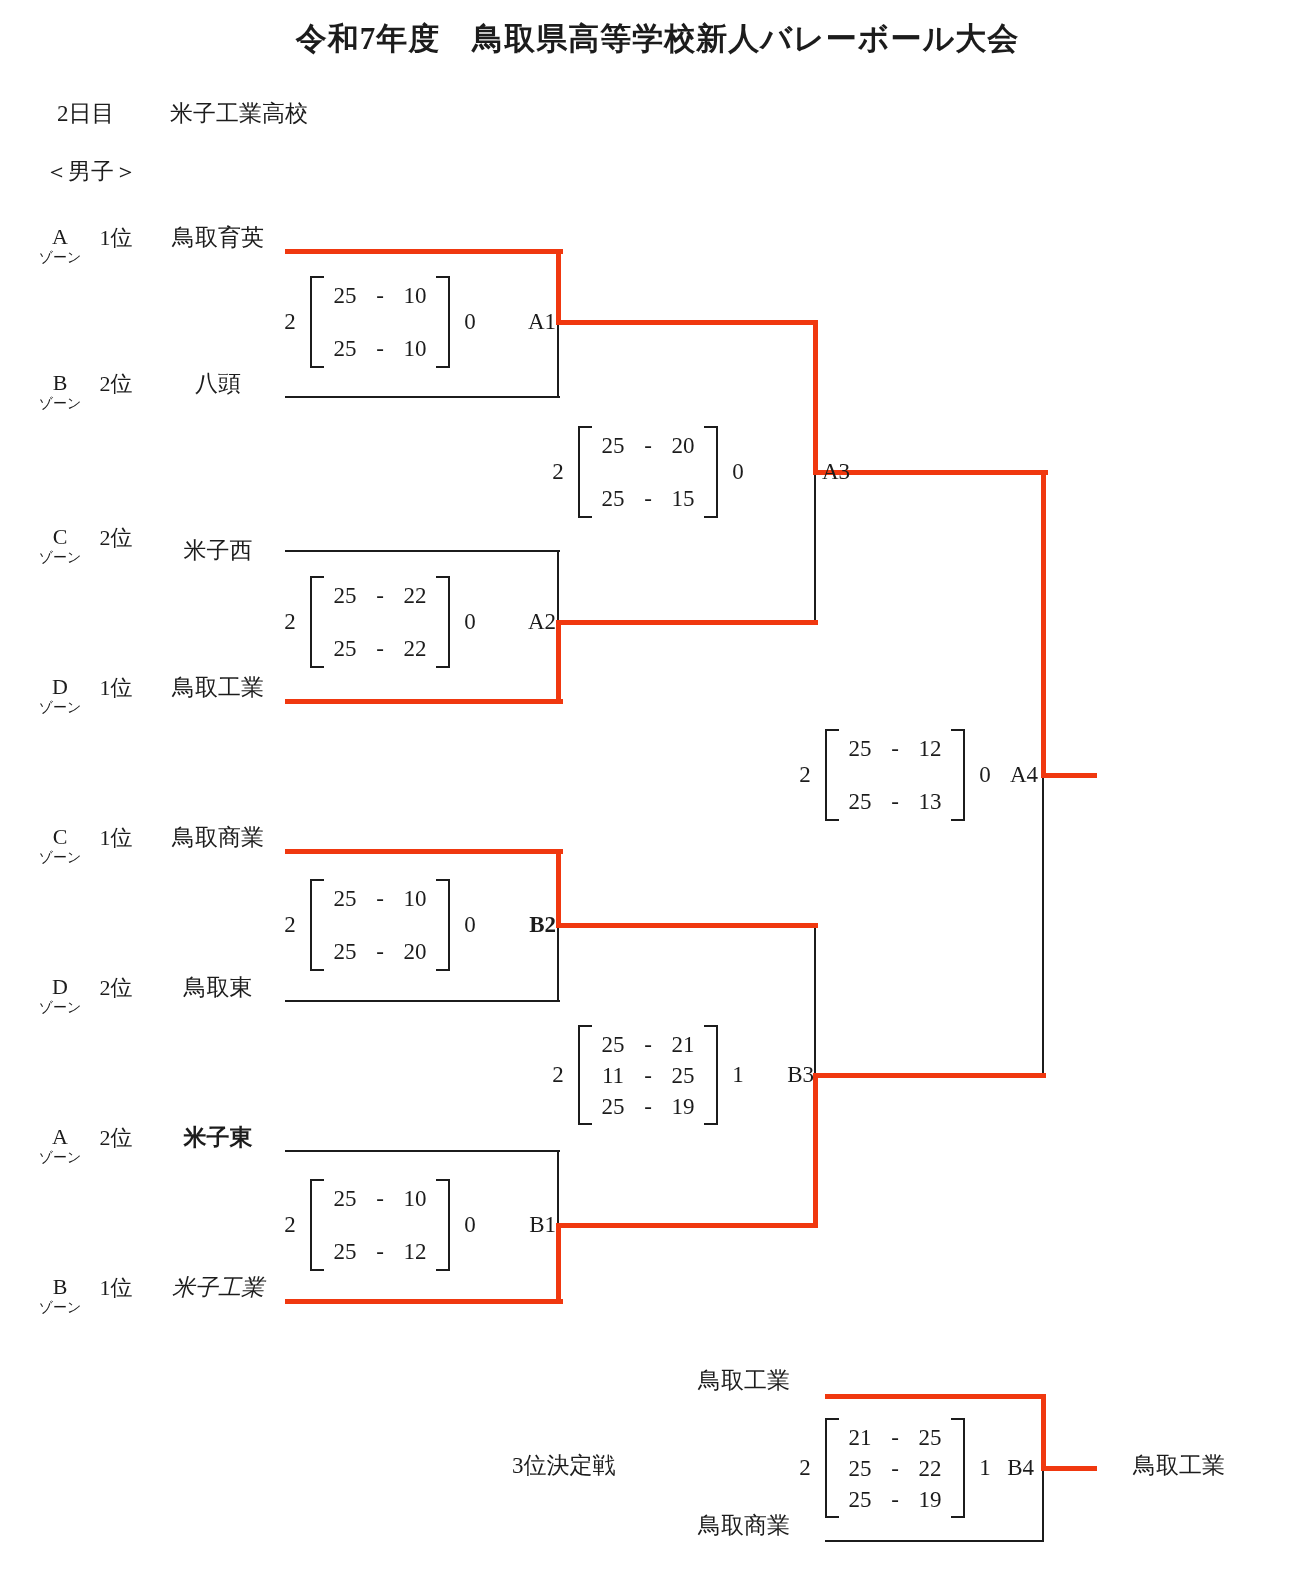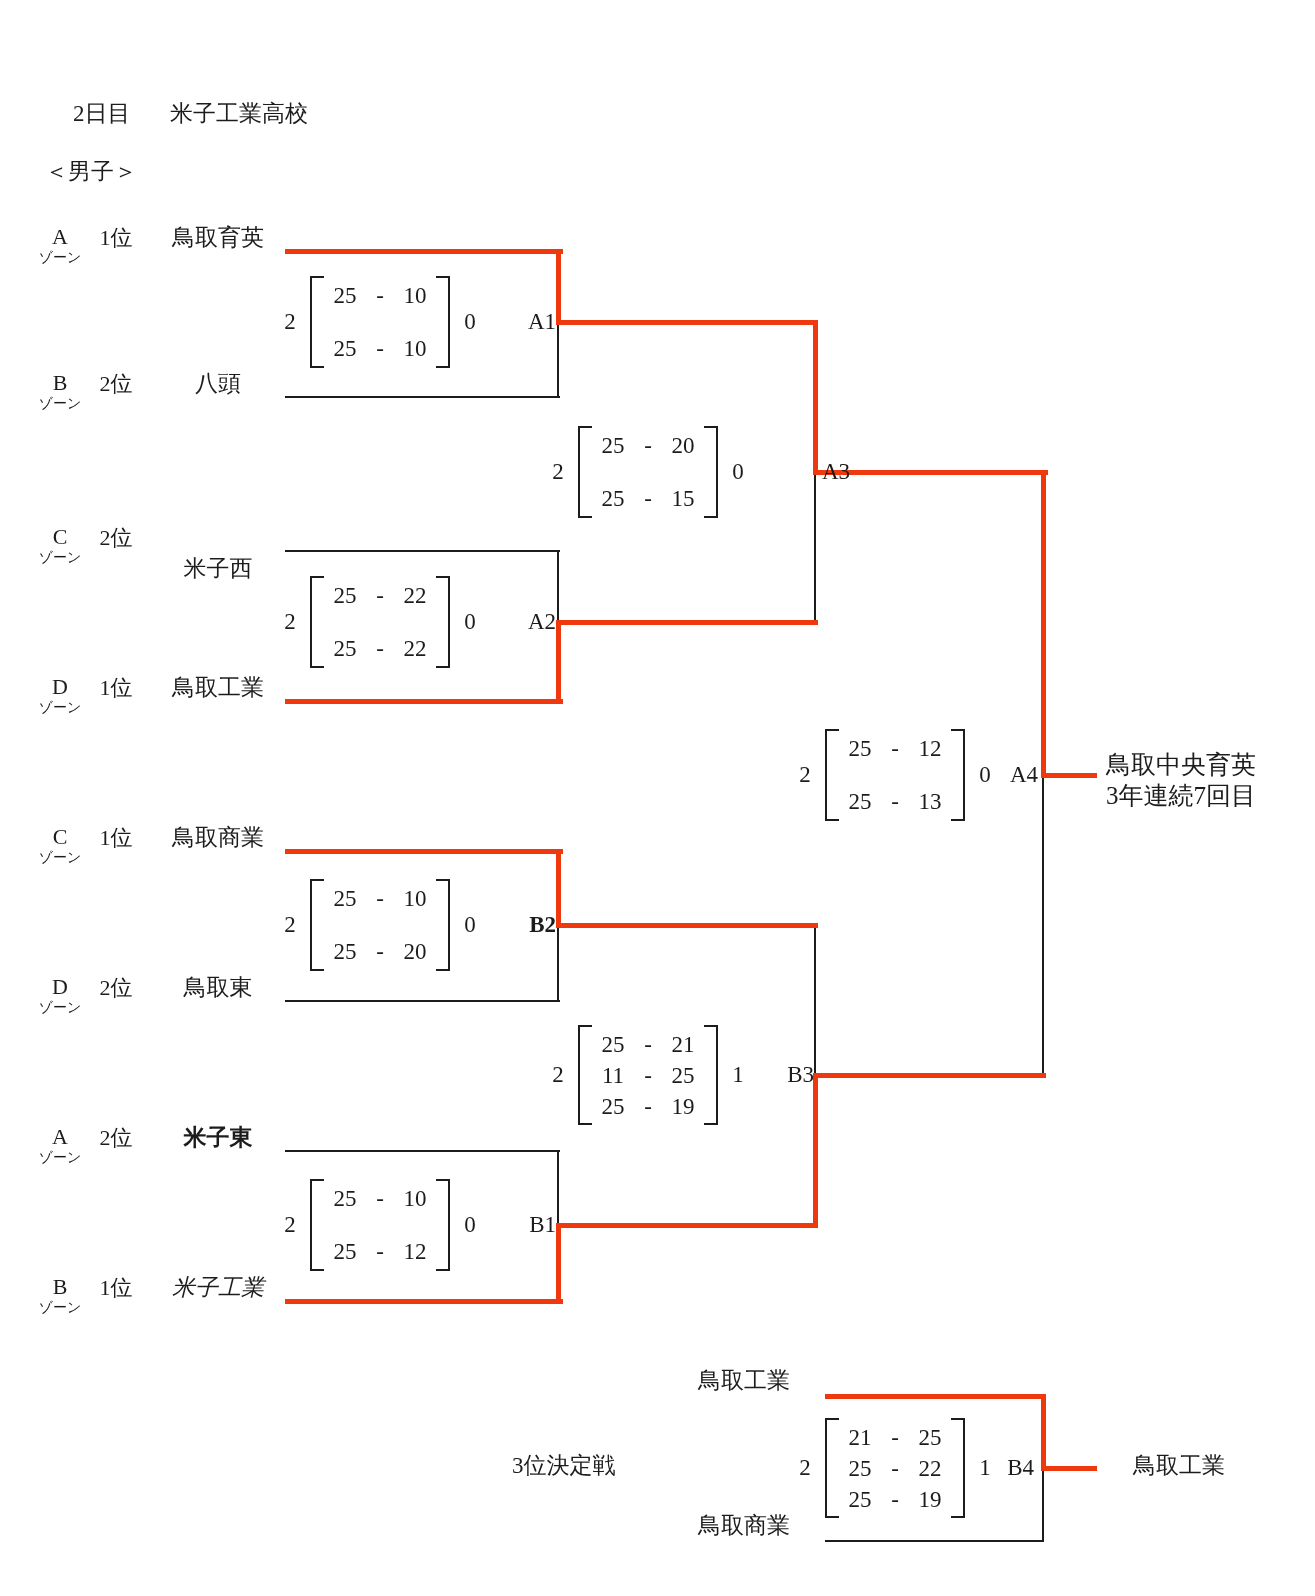--- a/index.html
+++ b/index.html
@@ -29,21 +29,22 @@
   .mlabel{position:absolute;width:36px;height:28px;font-size:23px;text-align:right;line-height:28px;}
   .champ{position:absolute;left:1106px;top:749px;font-size:25px;line-height:31px;}
   .tpname{position:absolute;width:130px;height:28px;font-size:23px;display:flex;align-items:flex-end;justify-content:flex-end;}
   .tplabel{position:absolute;font-size:23px;line-height:28px;}
 </style>
 </head>
 <body>
 
 <div class="canvas">
 
-  <div class="meta" style="left:57px;top:98px;margin-left:16px;">2日目</div>
+  <div class="ttl">令和7年度　鳥取県高等学校新人バレーボール大会</div>
+  <div class="meta" style="left:57px;top:98px;">2日目</div>
   <div class="meta" style="left:170px;top:98px;text-align:center;">米子工業高校</div>
   <div class="meta" style="left:45px;top:156px;">＜男子＞</div>
 
   <div class="ln blk" style="left:285px;top:396px;width:275px;height:2px;"></div>
   <div class="ln blk" style="left:557px;top:321px;width:2px;height:77px;"></div>
   <div class="ln blk" style="left:285px;top:550px;width:275px;height:2px;"></div>
   <div class="ln blk" style="left:557px;top:550px;width:2px;height:73px;"></div>
   <div class="ln blk" style="left:814px;top:471px;width:2px;height:152px;"></div>
   <div class="ln blk" style="left:285px;top:1000px;width:275px;height:2px;"></div>
   <div class="ln blk" style="left:557px;top:924px;width:2px;height:78px;"></div>
@@ -88,21 +89,21 @@
     <span class="zsuffix">ゾーン</span>
   </div>
   <div class="rank" style="top:369px;">2位</div>
   <div class="tname" style="top:369px;">八頭</div>
 
   <div class="zone" style="top:525px;">
     <span class="zletter">C</span>
     <span class="zsuffix">ゾーン</span>
   </div>
   <div class="rank" style="top:523px;">2位</div>
-  <div class="tname" style="top:554px;">米子西</div>
+  <div class="tname" style="top:536px;">米子西</div>
 
   <div class="zone" style="top:675px;">
     <span class="zletter">D</span>
     <span class="zsuffix">ゾーン</span>
   </div>
   <div class="rank" style="top:673px;">1位</div>
   <div class="tname" style="top:673px;">鳥取工業</div>
 
   <div class="zone" style="top:825px;">
     <span class="zletter">C</span>
@@ -256,24 +257,20 @@
       <div class="srow">
           <span class="sv">25</span>
           <span class="dash">-</span>
           <span class="sv">12</span>
         </div>
     </div>
     <span class="snum">0</span>
   </div>
   <div class="mlabel" style="left:520px;top:1211px;">B1</div>
 
-  <div class="champ">
-    <div>鳥取中央育英</div>
-    <div>3年連続7回目</div>
-  </div>
 
   <div class="tpname" style="left:660px;top:1368px;">鳥取工業</div>
   <div class="tplabel" style="left:512px;top:1452px;">3位決定戦</div>
   <div class="tpname" style="left:660px;top:1513px;">鳥取商業</div>
   <div class="tplabel" style="left:1133px;top:1452px;">鳥取工業</div>
 
   <div class="scorebox three" style="left:795px;top:1418px;">
     <span class="snum">2</span>
     <div class="bracket">
       <div class="srow">

